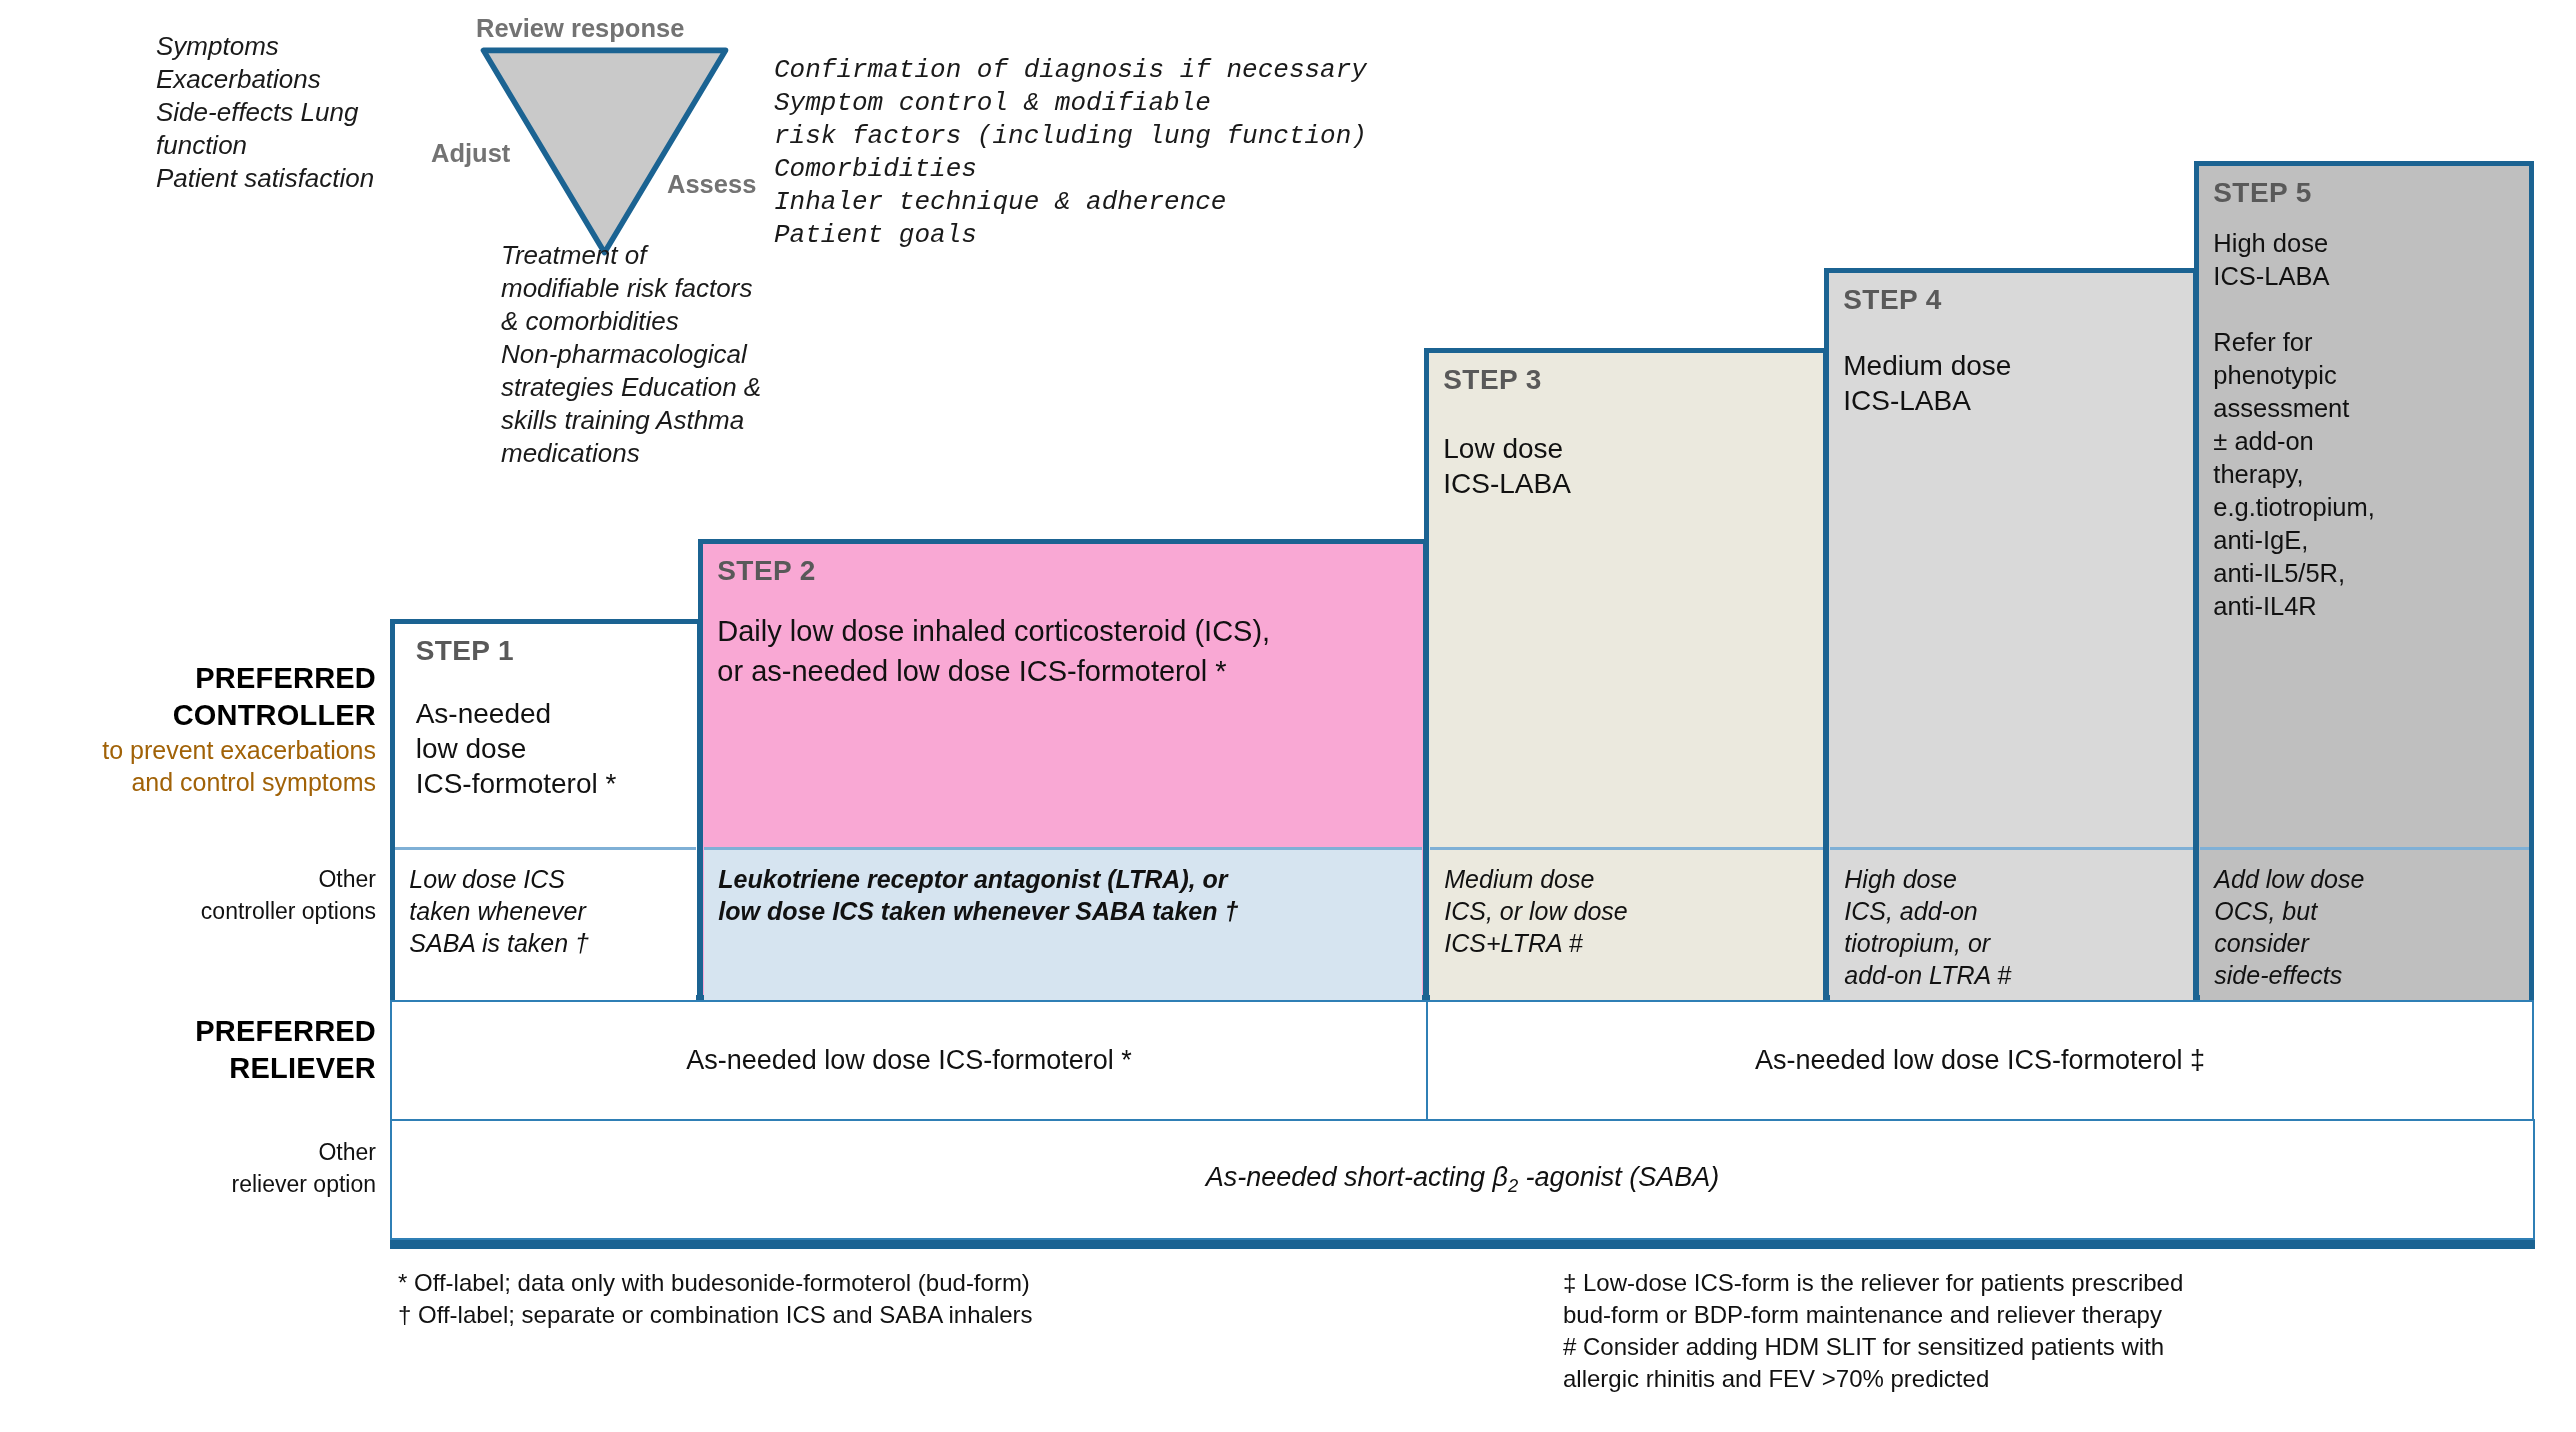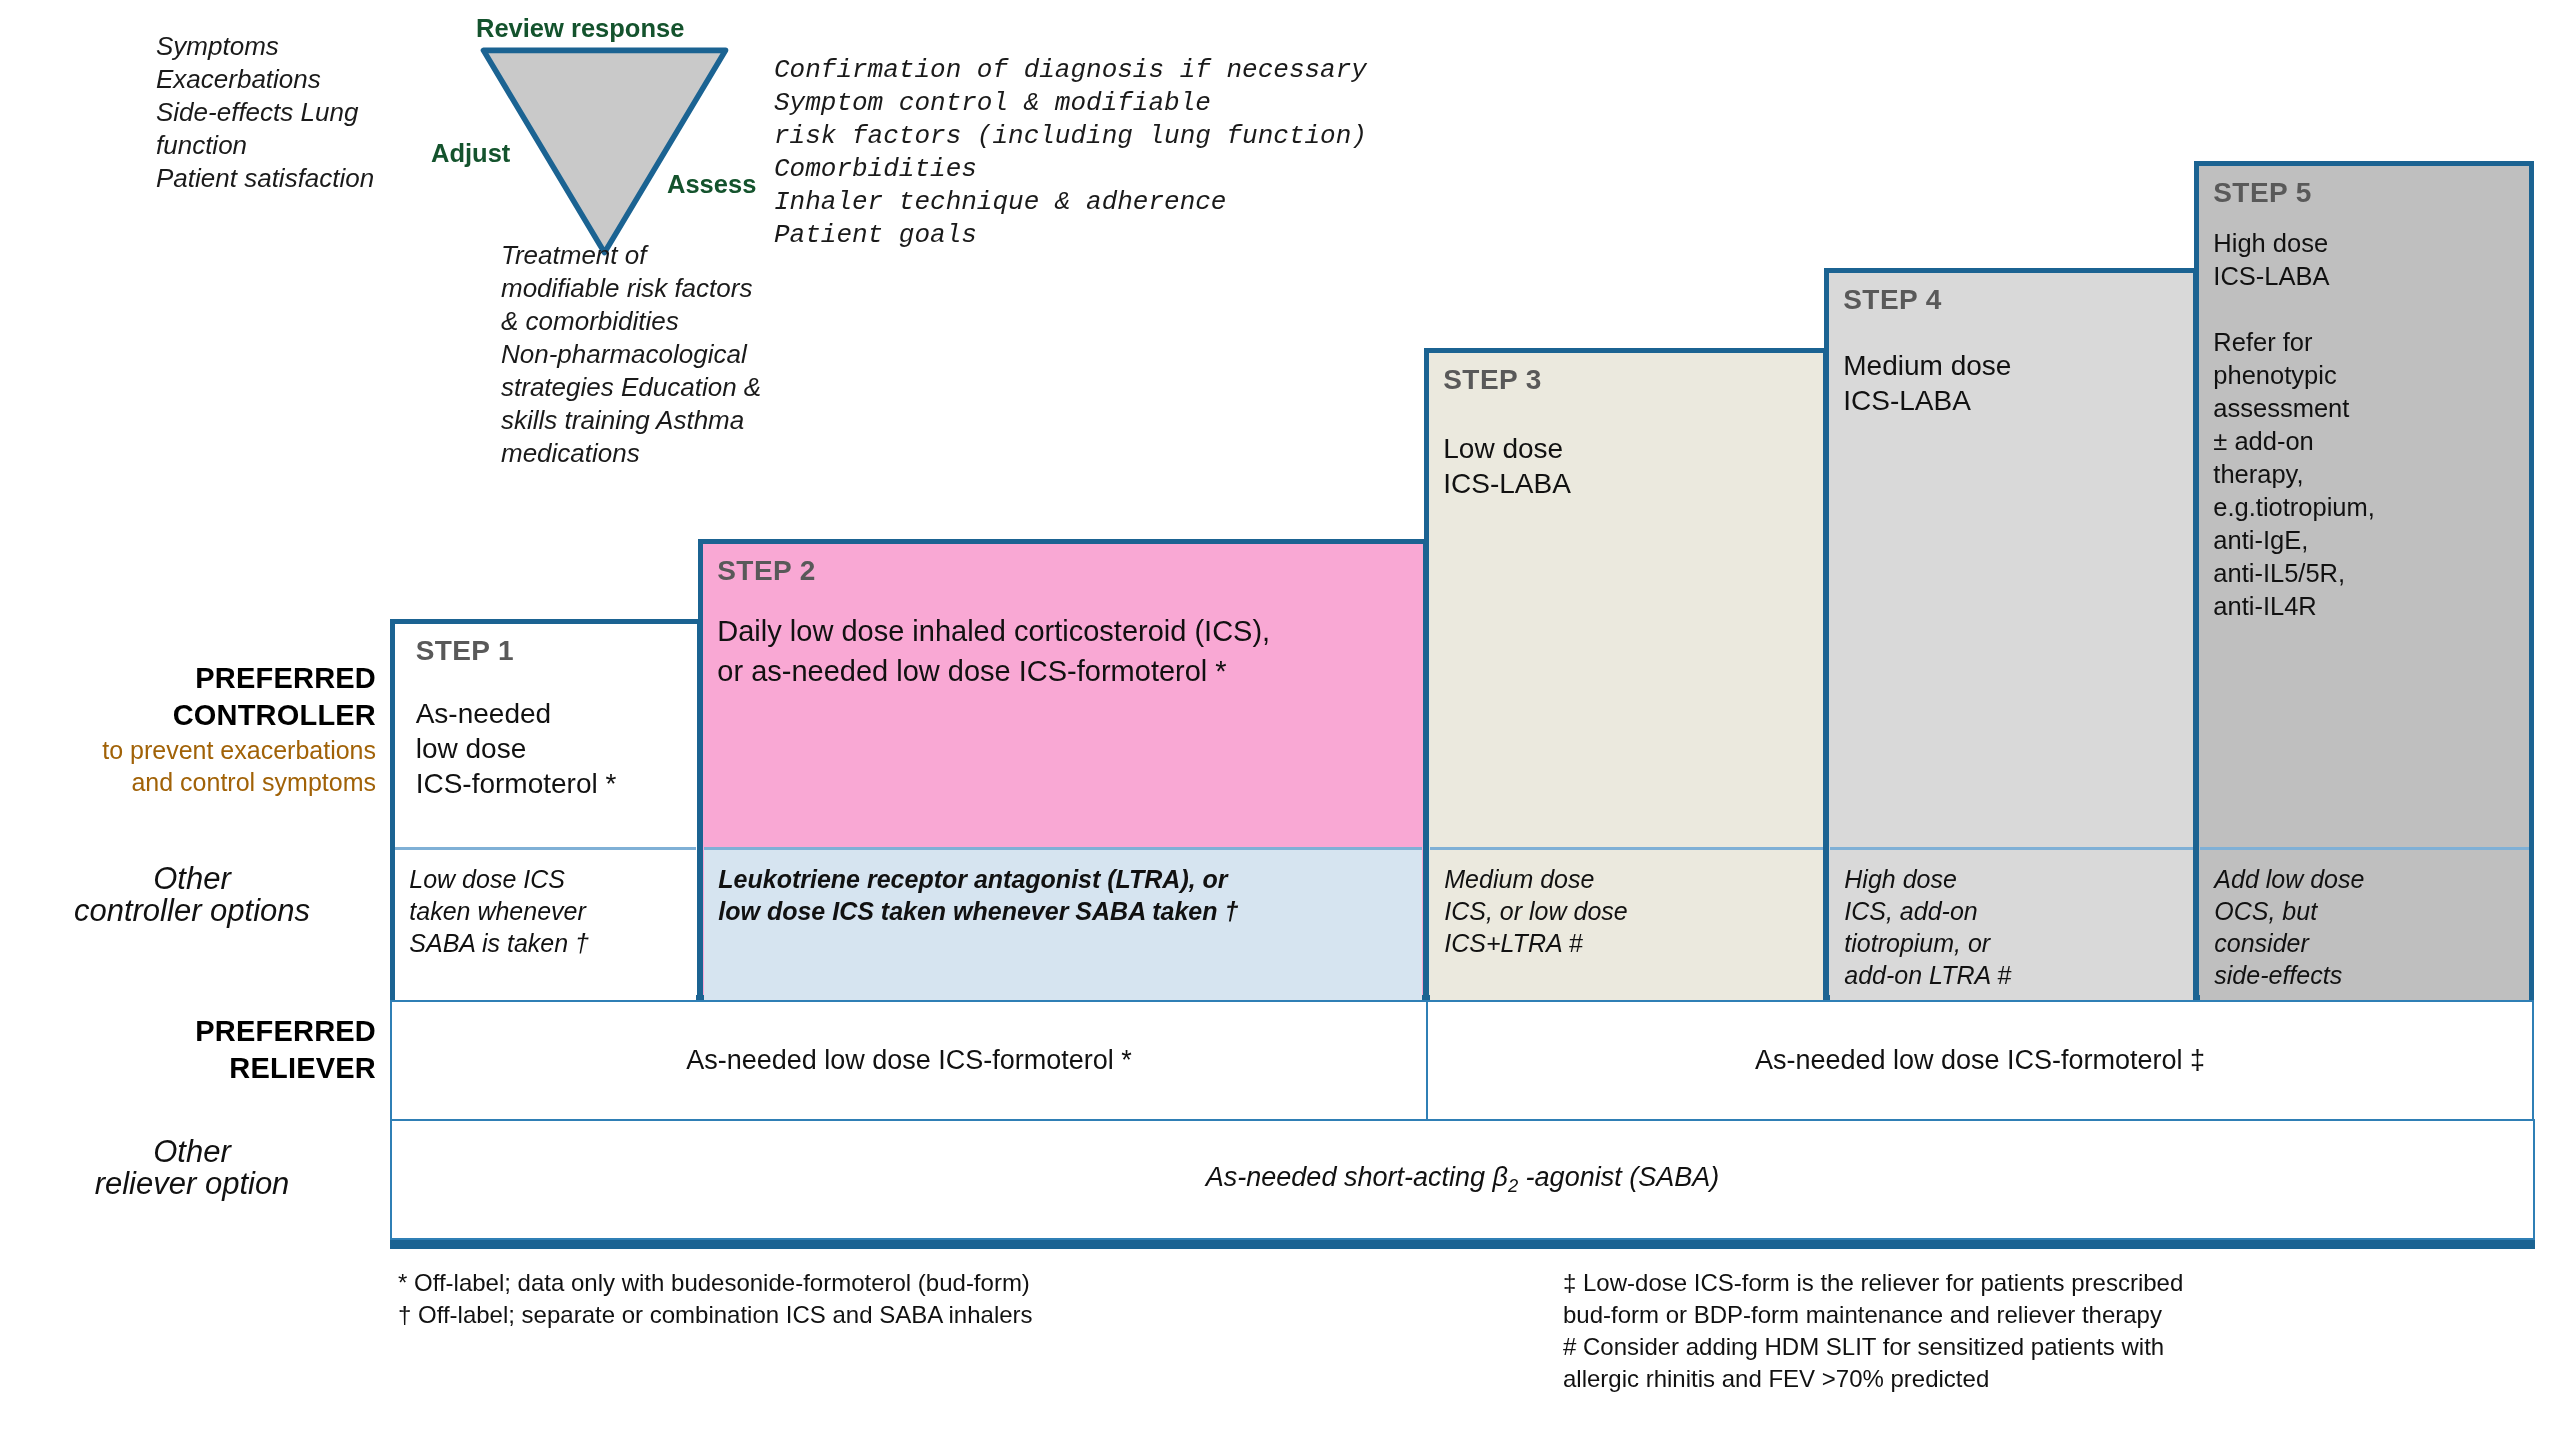--- a/index.html
+++ b/index.html
@@ -14,21 +14,21 @@
 
   .cycle-text{
     font-style:italic;font-size:26px;line-height:33px;color:#1a1a1a;
     white-space:pre-line;
   }
   #cycle-left-text{left:156px;top:30px;width:255px;}
   #cycle-right-text{left:774px;top:54px;width:605px;font-family:Liberation Mono, monospace;}
   #cycle-bottom-text{left:501px;top:239px;width:318px;}
 
   .cycle-label{
-    font-weight:bold;font-size:25.5px;color:#14532d;
+    font-weight:bold;font-size:25.5px;color:#737373;
   }
   #label-review{left:476px;top:14.3px;}
   #label-adjust{left:431px;top:139px;}
   #label-assess{left:667px;top:138px;margin-top:32px;}
 
   #triangle-wrap{left:477px;top:44px;width:255px;height:215px;}
   #triangle-wrap svg{display:block;}
 
   
   .step-box{position:absolute;box-sizing:border-box;border:5.6px solid #1b6392;}
@@ -51,21 +51,21 @@
   
   .rel-cell{position:absolute;box-sizing:border-box;background:#fff;
             border:2.4px solid #2f7fb5;display:flex;align-items:center;justify-content:center;}
   .rel-text{font-size:27px;color:#111;}
   .rel-text.ital{font-style:italic;}
 
   
   .row-label{position:absolute;text-align:right;}
   .rl-strong{font-weight:bold;font-size:29px;line-height:37px;color:#000;white-space:pre-line;letter-spacing:0.2px;}
   .rl-sub{font-size:25px;line-height:32px;color:#a16207;white-space:pre-line;}
-  .rl-ital{font-style:italic;font-size:31px;line-height:32px;color:#111;white-space:pre-line;text-align:center;}
+  .rl-ital{font-size:23px;line-height:32px;color:#111;white-space:pre-line;}
 
   
   .footnote{position:absolute;font-size:24px;line-height:32px;color:#111;white-space:pre-line;}
 
   
   .rule{position:absolute;background:#1b6392;}
   sub{font-size:.68em;}
 </style>
 </head>
 <body>

